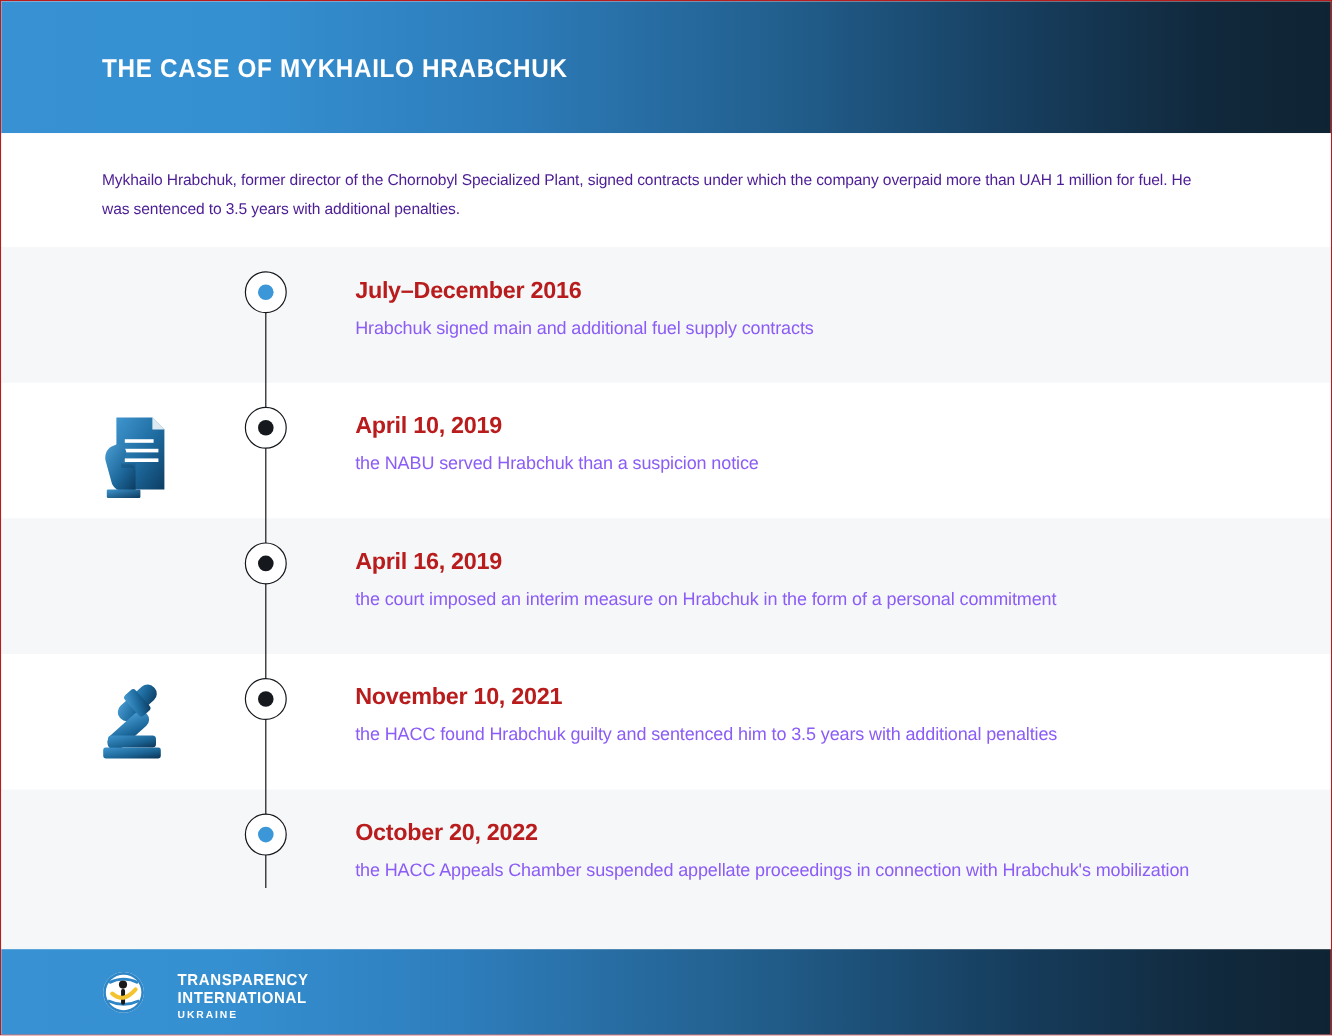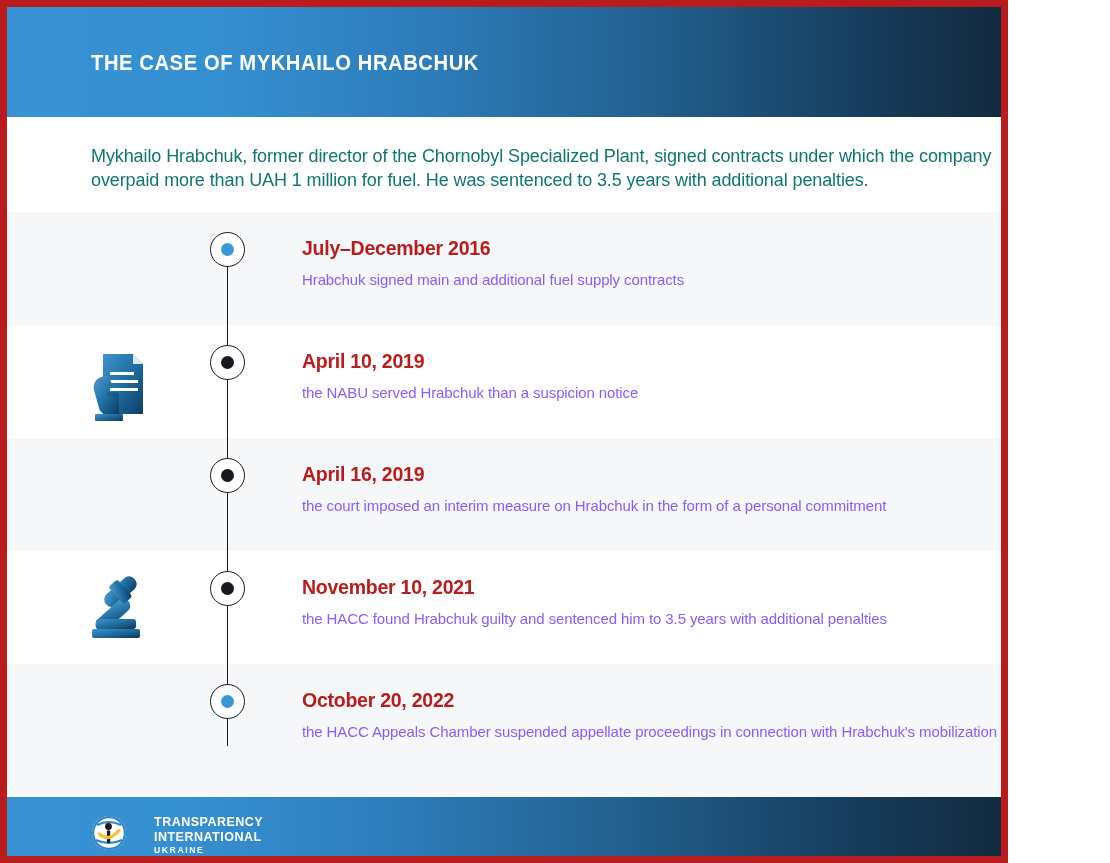--- a/index.html
+++ b/index.html
@@ -6,24 +6,24 @@
 
   html, body {
     width: 1110px;
     height: 863px;
     background: #ffffff;
     font-family: "Liberation Sans", sans-serif;
   }
 
   .page {
     position: relative;
-    width: 1008px;
+    width: 1110px;
     height: 863px;
     background: #ffffff;
-    border: 7px solid #b91c1c;
+    border: 1px solid #b91c1c;
     overflow: hidden;
   }
 
   
   .header {
     position: absolute;
     left: 0; top: 0;
     width: 1110px;
     height: 110px;
     background: linear-gradient(90deg,
@@ -56,23 +56,23 @@
     top: 110px;
     width: 1110px;
     height: 95px;
     background: #ffffff;
   }
   .intro-text {
     position: absolute;
     left: 84px;
     top: 27px;
     width: 930px;
-    font-size: 18px;
+    font-size: 13px;
     line-height: 24px;
-    color: #0f766e;
+    color: #4c1d95;
     letter-spacing: -0.1px;
   }
 
   
   .timeline {
     position: absolute;
     left: 0;
     top: 205px;
     width: 1110px;
     height: 585px;

